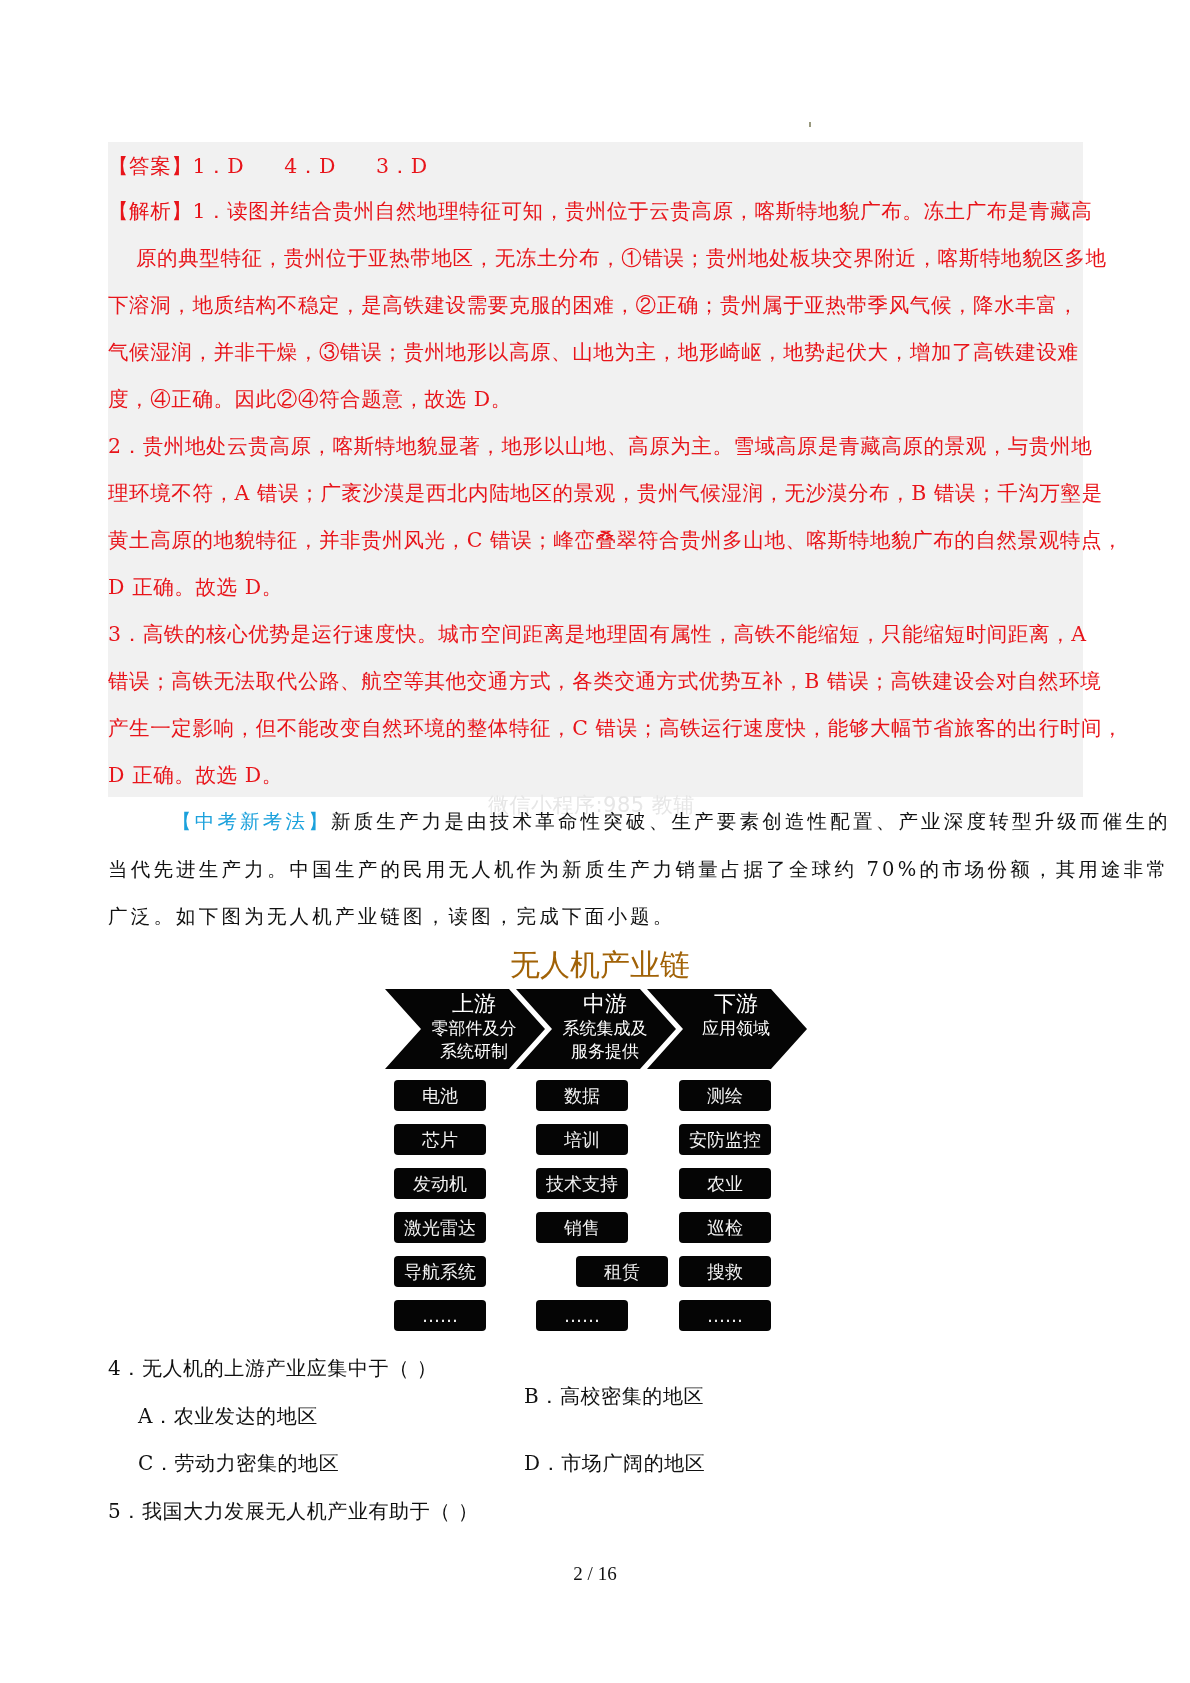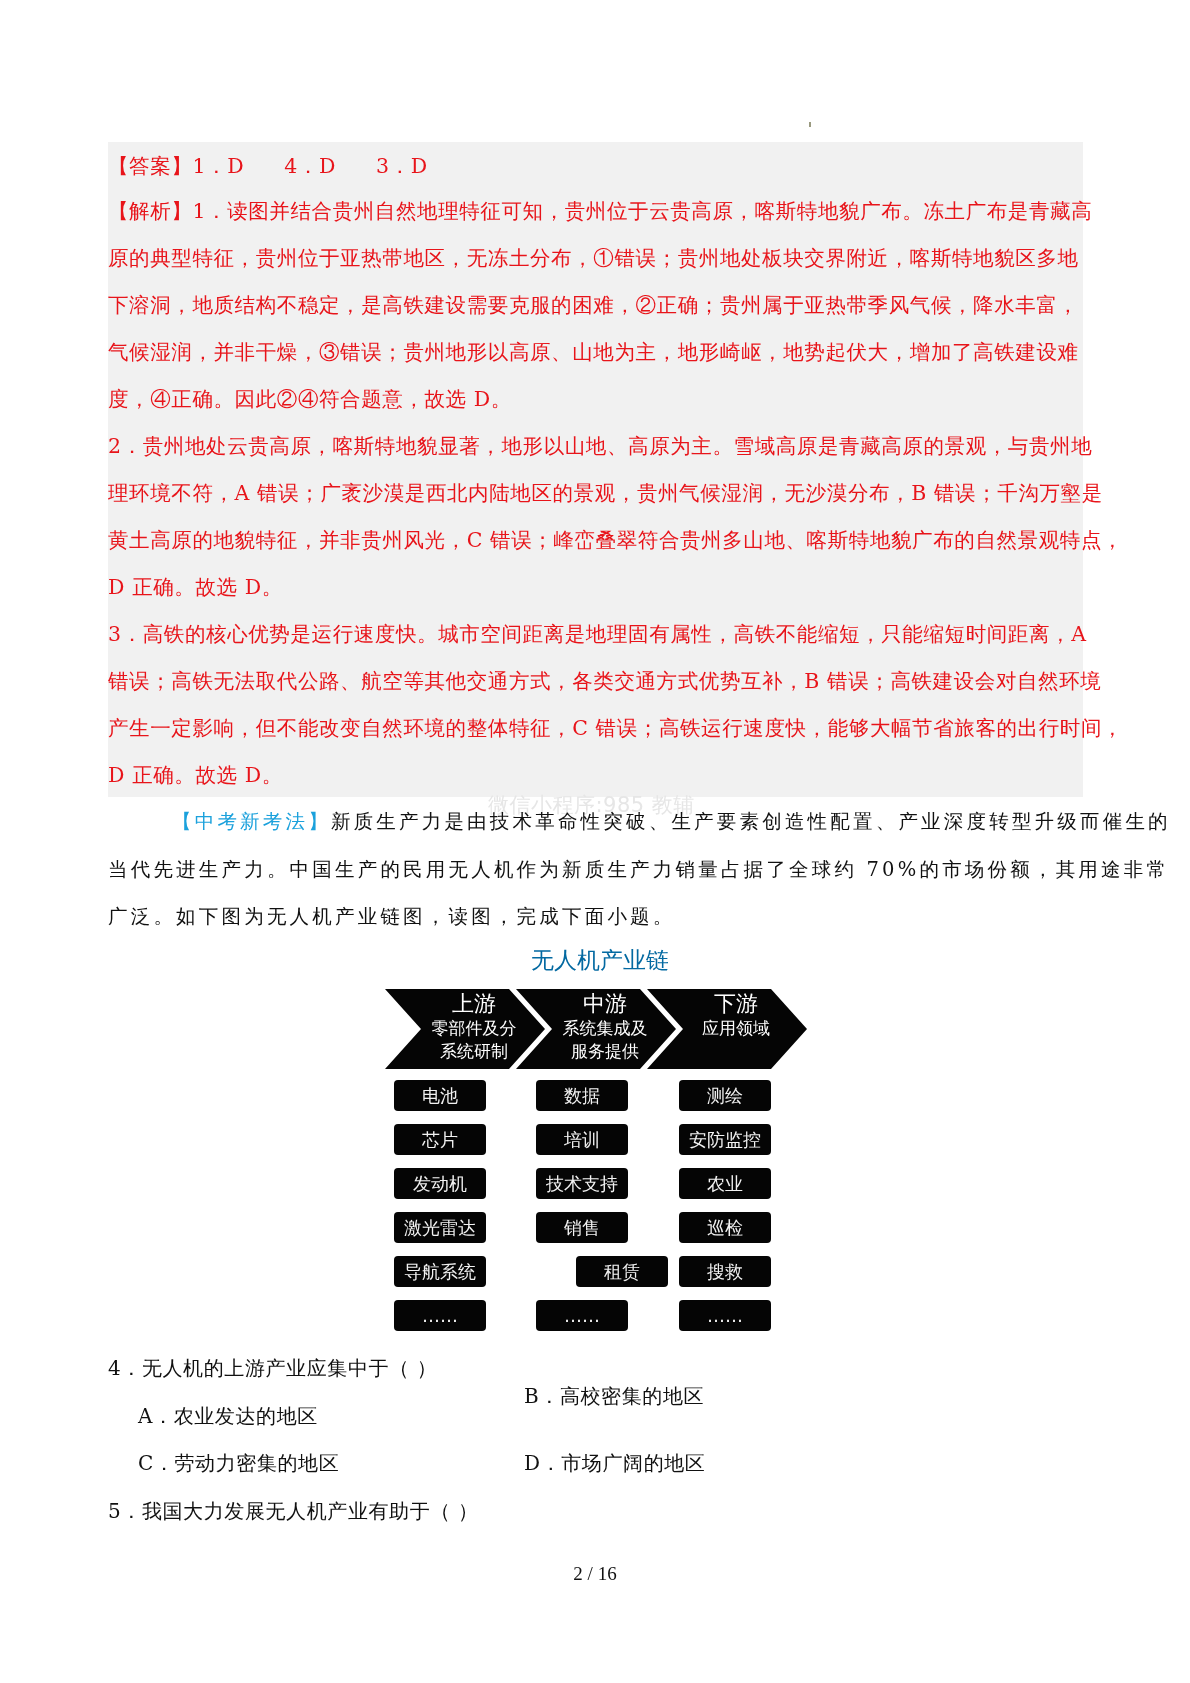--- a/index.html
+++ b/index.html
@@ -13,22 +13,22 @@
                  letter-spacing: 0.6px; white-space: nowrap; font-family: "DejaVu Serif", serif; }
 
   .watermark { position: absolute; left: 488px; top: 791px; color: #e6e6e6; font-size: 21px;
                font-family: "DejaVu Sans", sans-serif; letter-spacing: 0.5px; white-space: nowrap; }
 
   .intro-line { position: absolute; color: #111; font-size: 19.5px; line-height: 24px; letter-spacing: 3.2px;
                 white-space: nowrap; font-family: "DejaVu Serif", serif; }
   .intro-tag { color: #1ba1dc; }
 
   .diagram { position: absolute; left: 380px; top: 945px; width: 440px; height: 395px; }
-  .diagram-title { position: absolute; left: 0; width: 440px; top: 0; text-align: center; font-size: 23px;
-                   font-family: "DejaVu Sans", sans-serif; color: #0369a1; }
+  .diagram-title { position: absolute; left: 0; width: 440px; top: 0; text-align: center; font-size: 30px;
+                   font-family: "DejaVu Sans", sans-serif; color: #a16207; }
   .chevron { position: absolute; top: 44px; height: 80px; }
   .chevron svg { position: absolute; left: 0; top: 0; }
   .chev-text { position: absolute; top: 0; left: 0; width: 100%; text-align: center; color: #fff;
                font-family: "DejaVu Sans", sans-serif; }
   .chev-head { font-size: 22px; line-height: 26px; margin-top: 2px; }
   .chev-sub { font-size: 17px; line-height: 23px; }
 
   .cell { position: absolute; width: 92px; height: 31px; background: #050505; border-radius: 4px; color: #f2f2f2;
           font-family: "DejaVu Sans", sans-serif; font-size: 18px; line-height: 31px; text-align: center; }
 
@@ -45,21 +45,21 @@
 
 <div class="answer-box"></div>
 
 <div class="answer-line" style="top:154px;">
   <span>【答案】</span><span>1．D</span><span style="display:inline-block;width:40px"></span><span>4．D</span><span style="display:inline-block;width:40px"></span><span>3．D</span>
 </div>
 
 <div class="answer-line" style="top:199px;">
   <span>【解析】</span><span>1．读图并结合贵州自然地理特征可知，贵州位于云贵高原，喀斯特地貌广布。冻土广布是青藏高</span>
 </div>
-<div class="answer-line" style="top:246px;">原的典型特征，贵州位于亚热带地区，无冻土分布，①错误；贵州地处板块交界附近，喀斯特地貌区多地</div>
+<div class="answer-line" style="top:246px;padding-left:28px;">原的典型特征，贵州位于亚热带地区，无冻土分布，①错误；贵州地处板块交界附近，喀斯特地貌区多地</div>
 <div class="answer-line" style="top:293px;">下溶洞，地质结构不稳定，是高铁建设需要克服的困难，②正确；贵州属于亚热带季风气候，降水丰富，</div>
 <div class="answer-line" style="top:340px;">气候湿润，并非干燥，③错误；贵州地形以高原、山地为主，地形崎岖，地势起伏大，增加了高铁建设难</div>
 <div class="answer-line" style="top:387px;">度，④正确。因此②④符合题意，故选 D。</div>
 <div class="answer-line" style="top:434px;">2．贵州地处云贵高原，喀斯特地貌显著，地形以山地、高原为主。雪域高原是青藏高原的景观，与贵州地</div>
 <div class="answer-line" style="top:481px;">理环境不符，A 错误；广袤沙漠是西北内陆地区的景观，贵州气候湿润，无沙漠分布，B 错误；千沟万壑是</div>
 <div class="answer-line" style="top:528px;">黄土高原的地貌特征，并非贵州风光，C 错误；峰峦叠翠符合贵州多山地、喀斯特地貌广布的自然景观特点，</div>
 <div class="answer-line" style="top:575px;">D 正确。故选 D。</div>
 <div class="answer-line" style="top:622px;">3．高铁的核心优势是运行速度快。城市空间距离是地理固有属性，高铁不能缩短，只能缩短时间距离，A</div>
 <div class="answer-line" style="top:669px;">错误；高铁无法取代公路、航空等其他交通方式，各类交通方式优势互补，B 错误；高铁建设会对自然环境</div>
 <div class="answer-line" style="top:716px;">产生一定影响，但不能改变自然环境的整体特征，C 错误；高铁运行速度快，能够大幅节省旅客的出行时间，</div>

